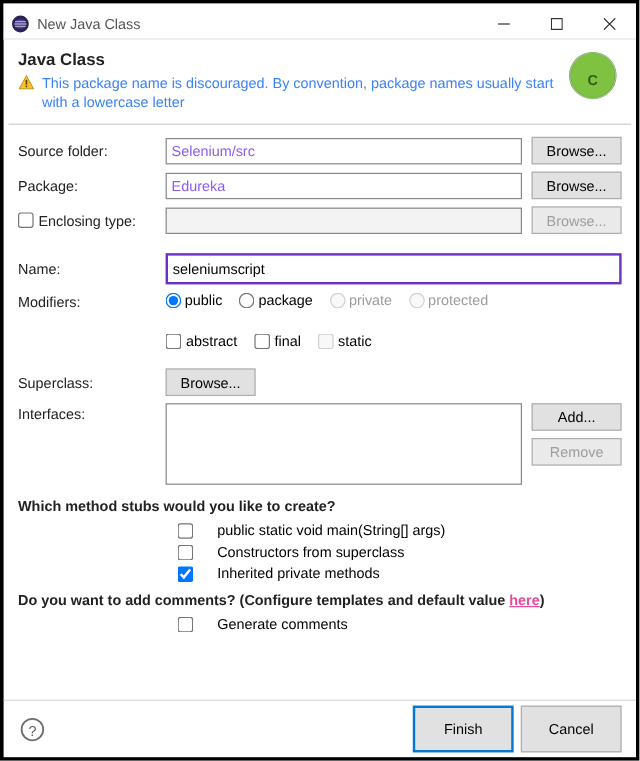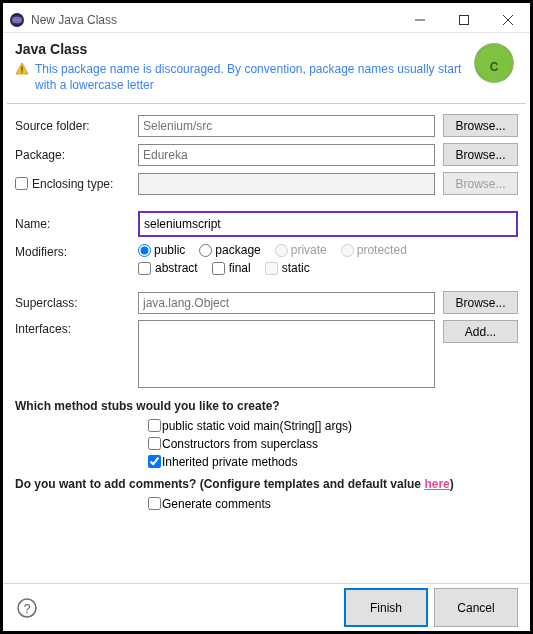--- a/index.html
+++ b/index.html
@@ -16,35 +16,35 @@
   .header-msg { display: flex; align-items: flex-start; gap: 6px; }
   .header-msg .msgicon { flex-shrink: 0; margin-top: 1px; }
   .header-msg .msgtext { color: #3b82f6; line-height: 1.35; }
   .header-right { width: 48px; display: flex; align-items: center; justify-content: center; }
   .sep { height: 1px; background: #ccc; margin: 0 4px; }
   .body { flex: 1; padding: 10px 12px 0 12px; }
   .row { display: flex; align-items: center; margin-bottom: 6px; gap: 8px; }
   .row.align-top { align-items: flex-start; }
   .label { width: 115px; color: #222; }
   .field { flex: 1; }
-  input[type=text].tf { width: 100%; height: 22px; border: 1px solid #888; padding: 0 4px; background: #fff; color: #737373; }
+  input[type=text].tf { width: 100%; height: 22px; border: 1px solid #888; padding: 0 4px; background: #fff; color: #8b5cf6; }
   input[type=text].tf:disabled { background: #f3f3f3; color: #888; }
   .btn { width: 75px; height: 23px; border: 1px solid #adadad; background: #e1e1e1; color: #000; text-align: center; padding: 0; cursor: default; }
   .btn:disabled { color: #9d9d9d; background: #eaeaea; }
   .chk { display: flex; align-items: center; gap: 4px; }
   .chk input { margin: 0; }
   .name-field { border: 2px solid #6b2fc4; padding: 2px 4px; height: 26px; width: 100%; outline: none; }
   .radiogrp { display: flex; align-items: center; gap: 14px; flex-wrap: wrap; }
   .radiogrp label { display: flex; align-items: center; gap: 3px; }
   .radiogrp input { margin: 0; }
   .radiogrp .disabled { color: #9d9d9d; }
-  .checkline { display: flex; align-items: flex-start; gap: 14px; margin-top: 4px; }
+  .checkline { display: flex; align-items: flex-start; gap: 14px; margin-top: 20px; }
   .textarea { width: 100%; height: 68px; border: 1px solid #888; background: #fff; resize: none; }
   .section-q { color: #222; margin-top: 8px; margin-bottom: 6px; font-weight: bold; }
-  .stubchk { margin-left: 133px; display: flex; align-items: flex-start; gap: 1px; margin-bottom: 4px; }
+  .stubchk { margin-left: 133px; display: flex; align-items: flex-end; gap: 20px; margin-bottom: 4px; }
   .stubchk input { margin: 0; }
   a.link { color: #ec4899; text-decoration: underline; }
   .footer { height: 48px; border-top: 1px solid #d8d8d8; display: flex; align-items: center; padding: 0 12px; gap: 6px; }
   .footer .help { width: 24px; height: 24px; display: flex; align-items: center; justify-content: center; }
   .footer .spacer { flex: 1; }
   .footer .fbtn { width: 84px; height: 39px; border: 1px solid #adadad; background: #e1e1e1; }
   .footer .fbtn.primary { border: 2px solid #0078d7; background: #e1e1e1; }
   .rowgap { height: 10px; }
   .interfaces-btns { display: flex; flex-direction: column; gap: 6px; }
 </style>
@@ -175,29 +175,29 @@
               <span class="disabled">static</span>
             </label>
         </div>
       </div>
     </div>
 
     <div class="rowgap"></div>
 
     <div class="row">
       <div class="label">Superclass:</div>
-      <div class="field"><input type="text" class="tf" value="java.lang.Object" style=""></div>
       <button class="btn">Browse...</button>
     </div>
 
     <div class="row align-top">
       <div class="label" style="padding-top:2px">Interfaces:</div>
       <div class="field"><textarea class="textarea" readonly="" style=""></textarea></div>
       <div class="interfaces-btns">
         <button class="btn">Add...</button>
+        <button class="btn" disabled="">Remove</button>
       </div>
     </div>
 
     <div class="section-q">Which method stubs would you like to create?</div>
     <div class="stubchk">
         <input type="checkbox" style="">
         <span>public static void main(String[] args)</span>
       </div>
     <div class="stubchk">
         <input type="checkbox" style="">

